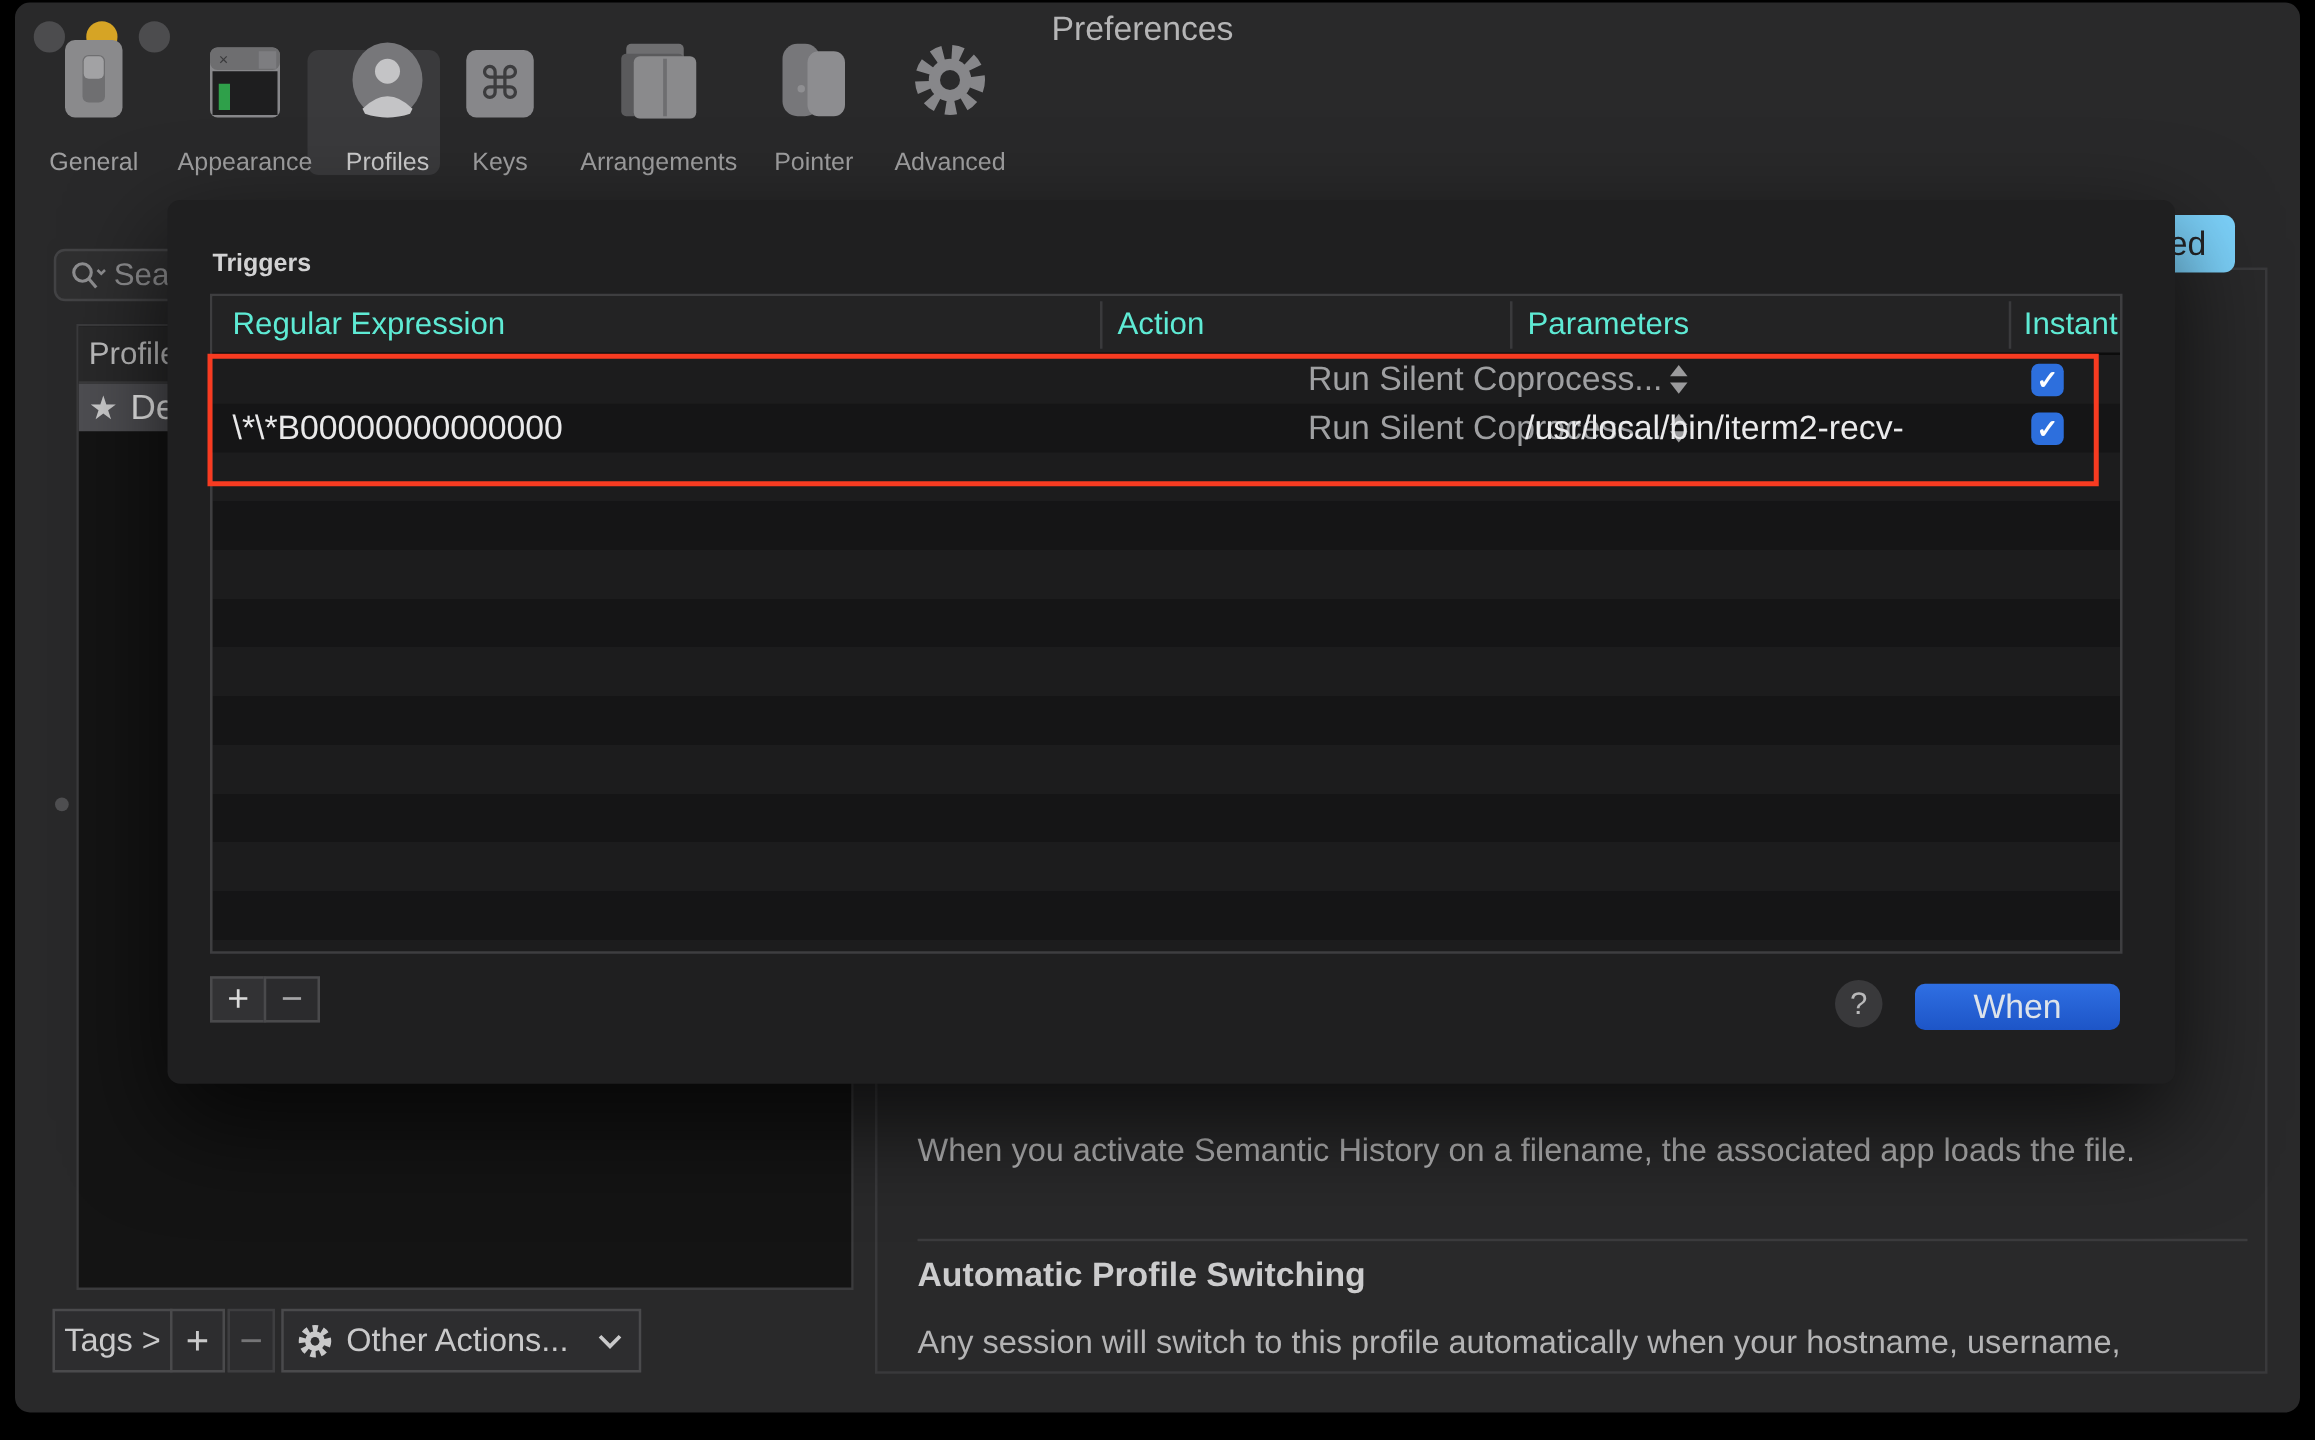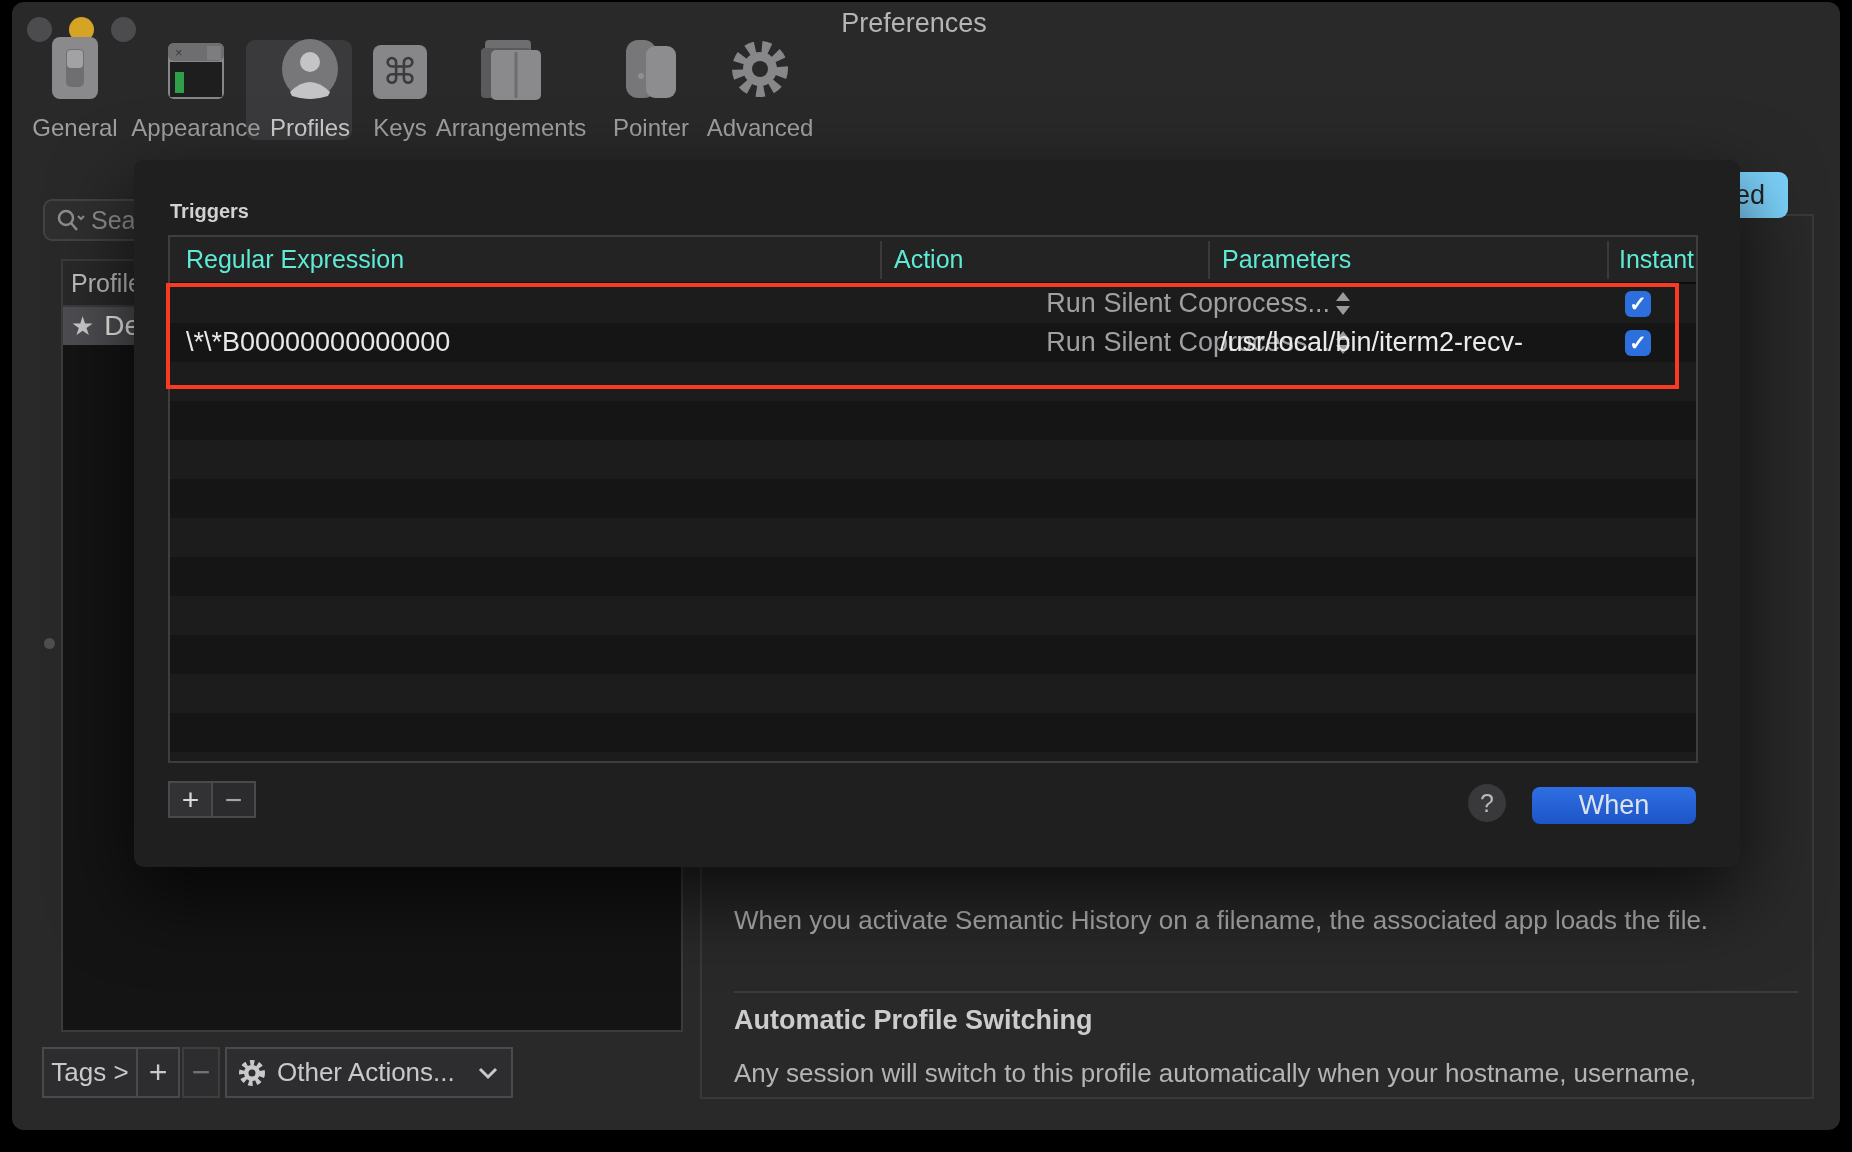--- a/index.html
+++ b/index.html
@@ -16,21 +16,21 @@
   }
   .titlebar-title{
     left:0;top:8px;width:1828px;text-align:center;
     font-size:27px;color:#b5b5b6;z-index:2;
   }
   .light{width:25px;height:25px;border-radius:50%;top:17px;z-index:3;}
   
   .tb-item{top:42px;width:150px;height:100px;z-index:3;
     display:flex;flex-direction:column;align-items:center;justify-content:flex-end;}
   .tb-sel-bg{left:246px;top:40px;width:106px;height:100px;border-radius:9px;background:#3a3a3c;z-index:2;}
-  .tb-label{font-size:24px;color:#9f9fa0;margin-top:14px;white-space:nowrap;}
+  .tb-label{font-size:20px;color:#9f9fa0;margin-top:24px;white-space:nowrap;}
   .tb-label.sel{color:#cbcbcc;}
   .tb-icon{height:66px;display:flex;align-items:flex-end;justify-content:center;}
   
   .search-field{left:43px;top:199px;width:120px;height:38px;border:2px solid #434345;border-radius:9px;
     background:#2f2f30;z-index:5;display:flex;align-items:center;}
   .search-text{font-size:25px;color:#8e8e90;margin-left:6px;}
   .profiles-panel{left:61px;top:259px;width:618px;height:769px;border:2px solid #3b3b3d;background:#141414;z-index:5;}
   .pp-header{height:44px;background:#29292a;border-bottom:2px solid #3b3b3d;display:flex;align-items:center;}
   .pp-header-text{font-size:25px;color:#bebebf;margin-left:8px;}
   .pp-row{height:38px;background:#4e4e52;display:flex;align-items:center;}
@@ -133,21 +133,21 @@
 <div class="abs tb-item" style="left:325px;">
   <span class="tb-icon">
     <svg width="56" height="56" viewBox="0 0 56 56">
         <rect x="1" y="1" width="54" height="54" rx="8" fill="#87878a"></rect>
         <text x="28" y="40" font-size="36" fill="#3c3c3e" text-anchor="middle">⌘</text>
       </svg>
   </span>
   <span class="tb-label">Keys</span>
 </div>
 
-<div class="abs tb-item" style="left:436px;">
+<div class="abs tb-item" style="left:452px;">
   <span class="tb-icon">
     <svg width="64" height="62" viewBox="0 0 64 62">
         <rect x="6" y="2" width="46" height="50" rx="4" fill="#6e6e70"></rect>
         <rect x="2" y="10" width="50" height="50" rx="4" fill="#5a5a5c"></rect>
         <rect x="12" y="12" width="50" height="50" rx="5" fill="#8a8a8c"></rect>
         <line x1="37" y1="14" x2="37" y2="60" stroke="#6e6e70" stroke-width="3"></line>
       </svg>
   </span>
   <span class="tb-label">Arrangements</span>
 </div>

